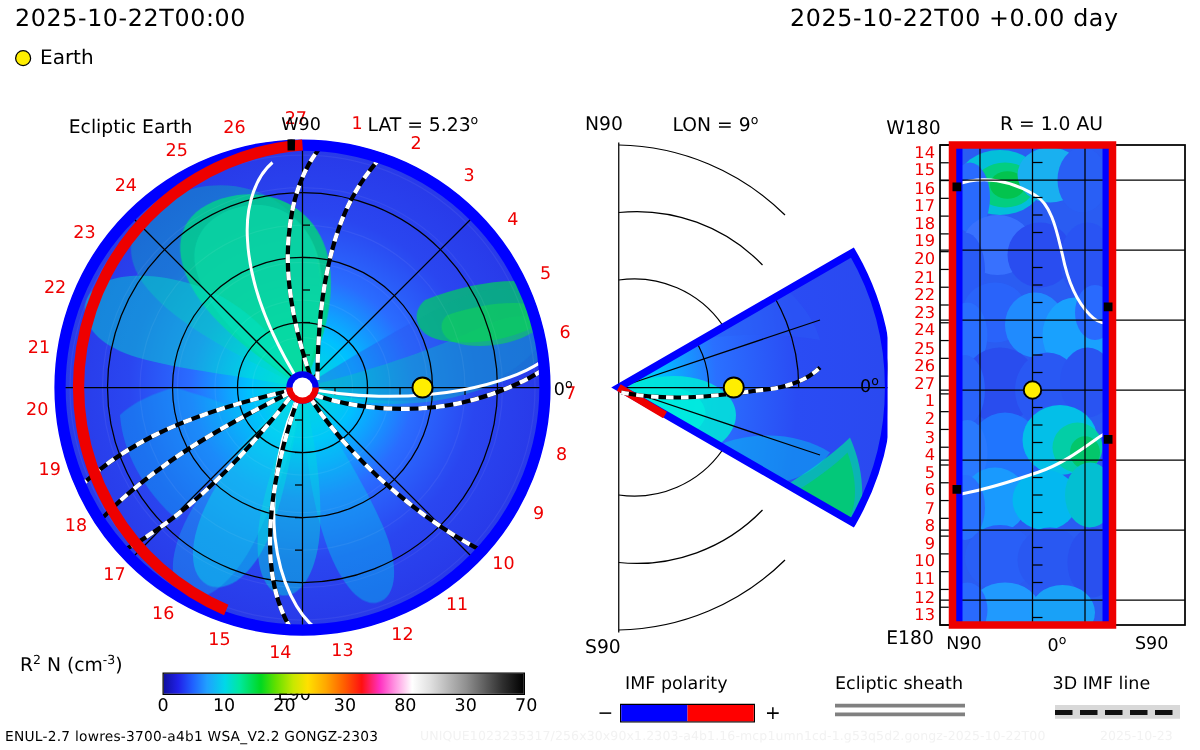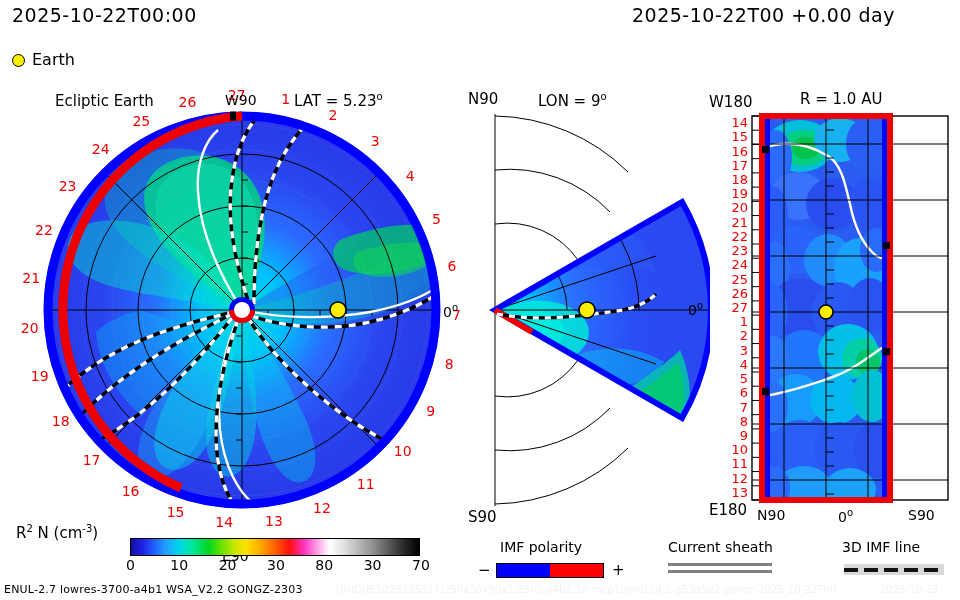--- a/index.html
+++ b/index.html
@@ -8,21 +8,21 @@
     width:960px;height:600px;position:relative;overflow:hidden;
     font-family:"DejaVu Sans","Liberation Sans",sans-serif;
     color:#000;
   }
   .abs{position:absolute;}
   .txt{white-space:pre;line-height:1;}
 
   
   #hdr-date{left:12px;top:6px;font-size:19px;letter-spacing:.5px;}
   #hdr-epoch{left:632px;top:6px;font-size:19px;letter-spacing:.5px;}
-  #earth-legend{left:12px;top:52px;display:flex;align-items:center;gap:7px;}
+  #earth-legend{left:12px;top:38px;display:flex;align-items:center;gap:7px;}
   #earth-legend .dot{
     width:13px;height:13px;border-radius:50%;
     background:#ffee00;border:1.5px solid #000;box-sizing:border-box;}
   #earth-legend .lab{font-size:16px;}
 
   
   .ptitle{font-size:15px;}
   #t-ecliptic{left:55px;top:94px;}
   #t-lat{left:294px;top:92px;}
   #t-n90{left:468px;top:92px;}
@@ -483,21 +483,21 @@
   </div>
 
 <div class="abs txt leg-title" id="l-imf-title">IMF polarity</div>
 <div class="abs txt" id="imf-minus">−</div>
 <div class="abs" id="imf-bar">
   <i style="background:#0000ff"></i>
   <i style="background:#ff0000"></i>
 </div>
 <div class="abs txt" id="imf-plus">+</div>
 
-<div class="abs txt leg-title" id="l-cs-title">Current sheath</div>
+<div class="abs txt leg-title" id="l-cs-title">Ecliptic sheath</div>
 <div class="abs" id="cs-bar">
   <i></i>
   <i></i>
 </div>
 
 <div class="abs txt leg-title" id="l-3d-title">3D IMF line</div>
 <div class="abs" id="imf3d-bar">
   <i style="width:14px"></i>
   <i style="width:14px"></i>
   <i style="width:14px"></i>

